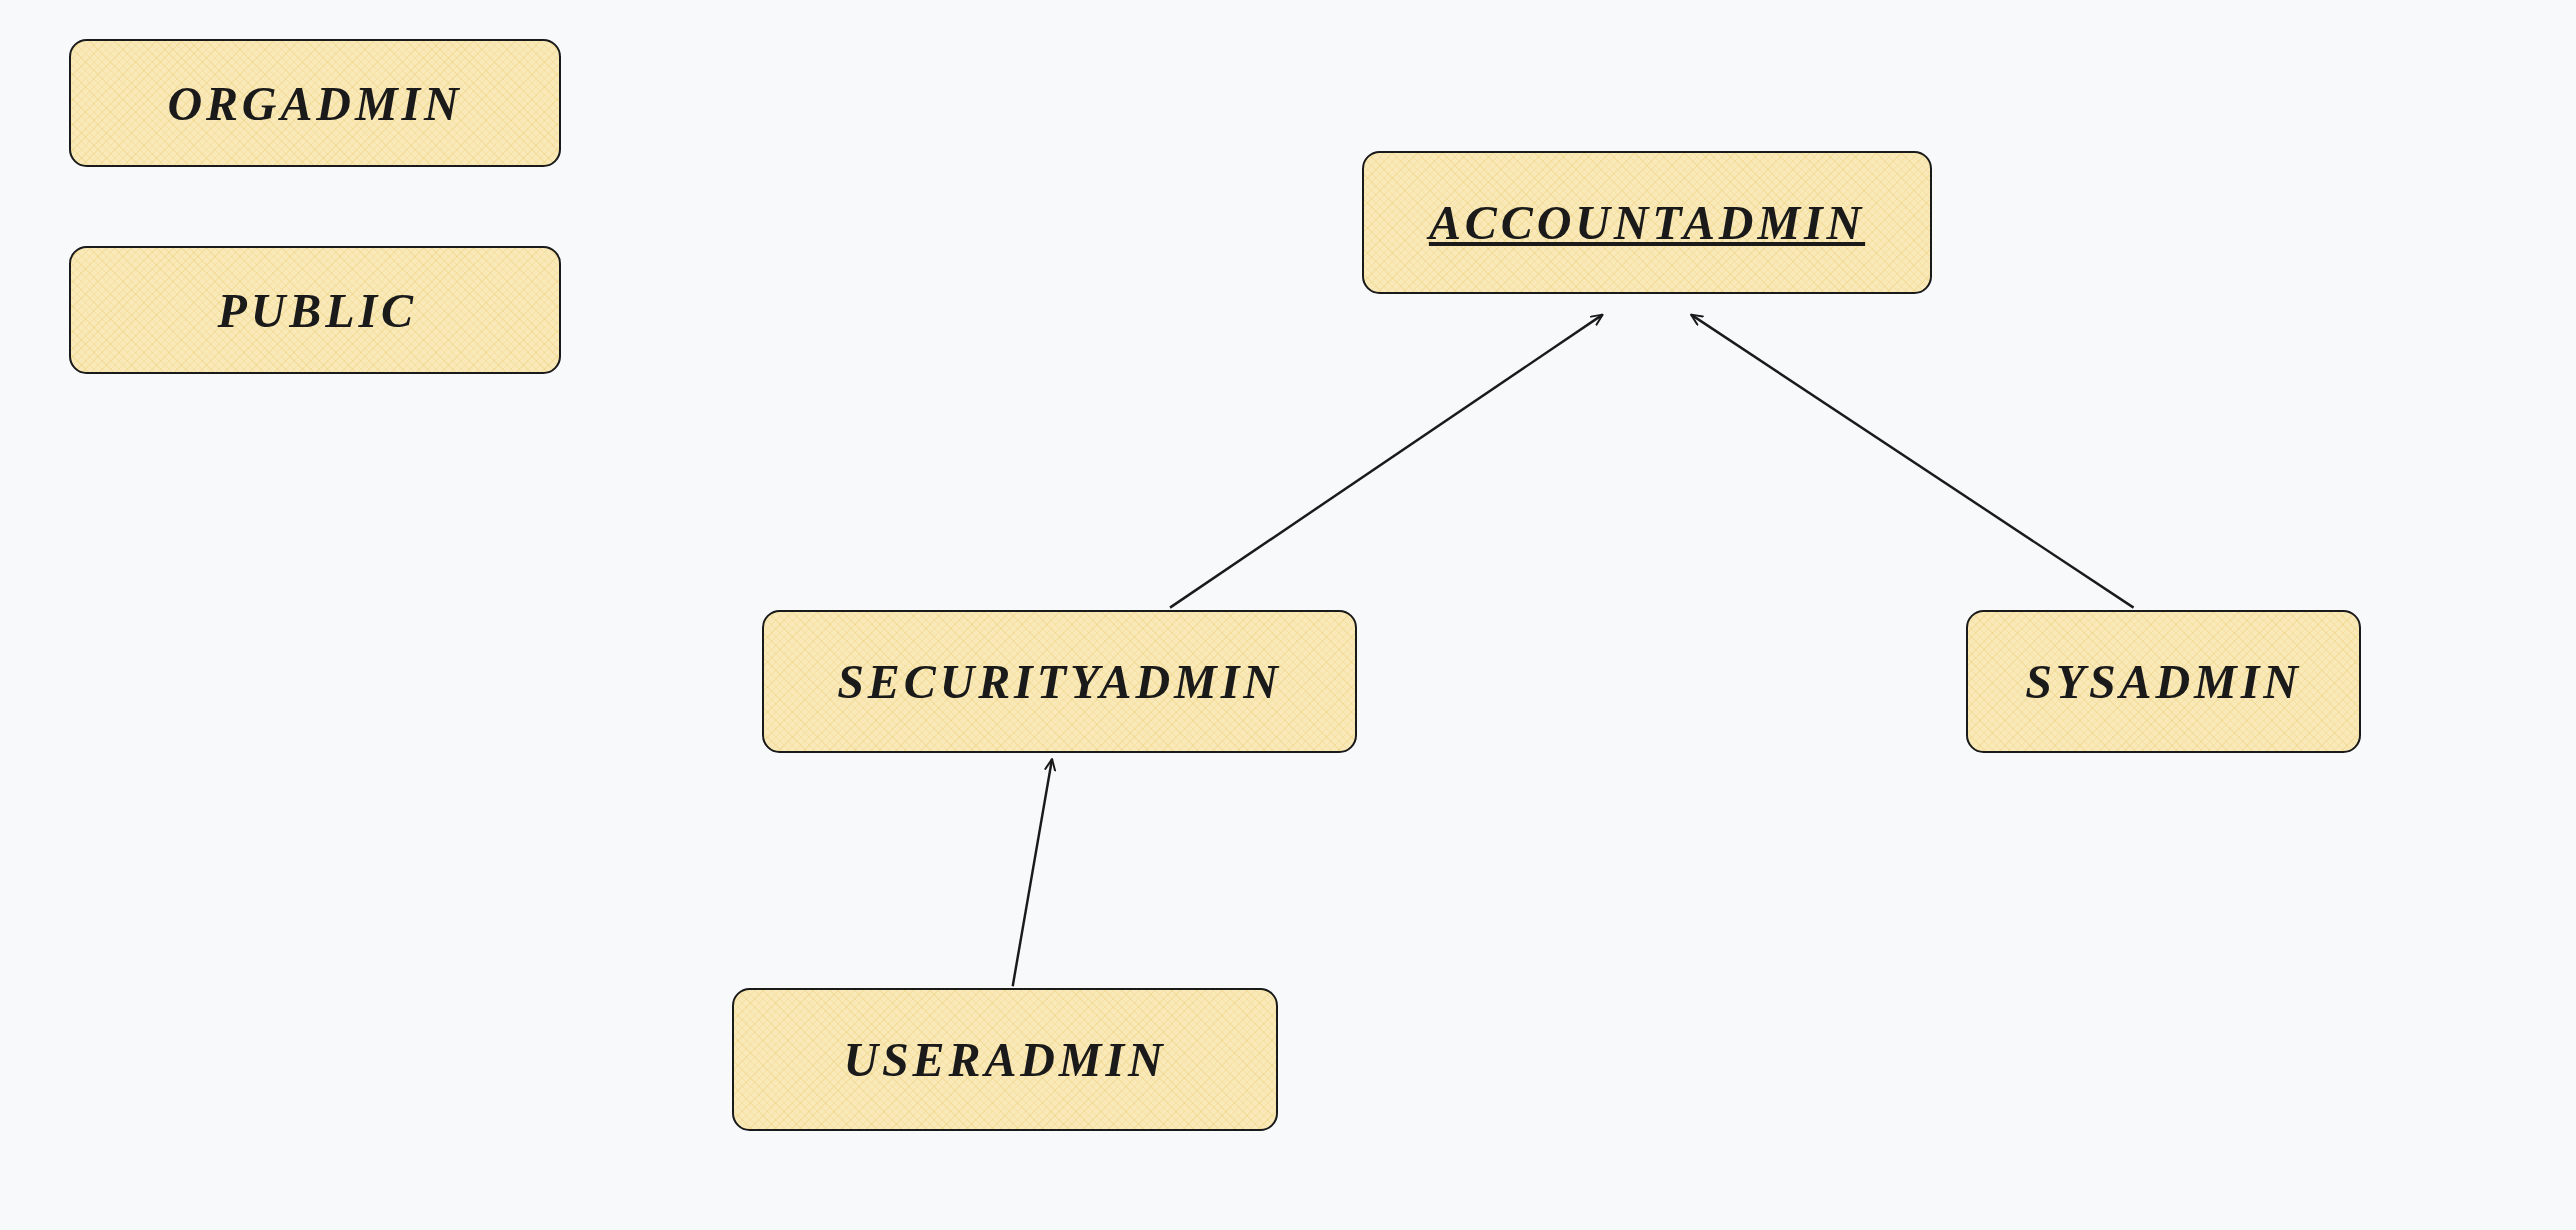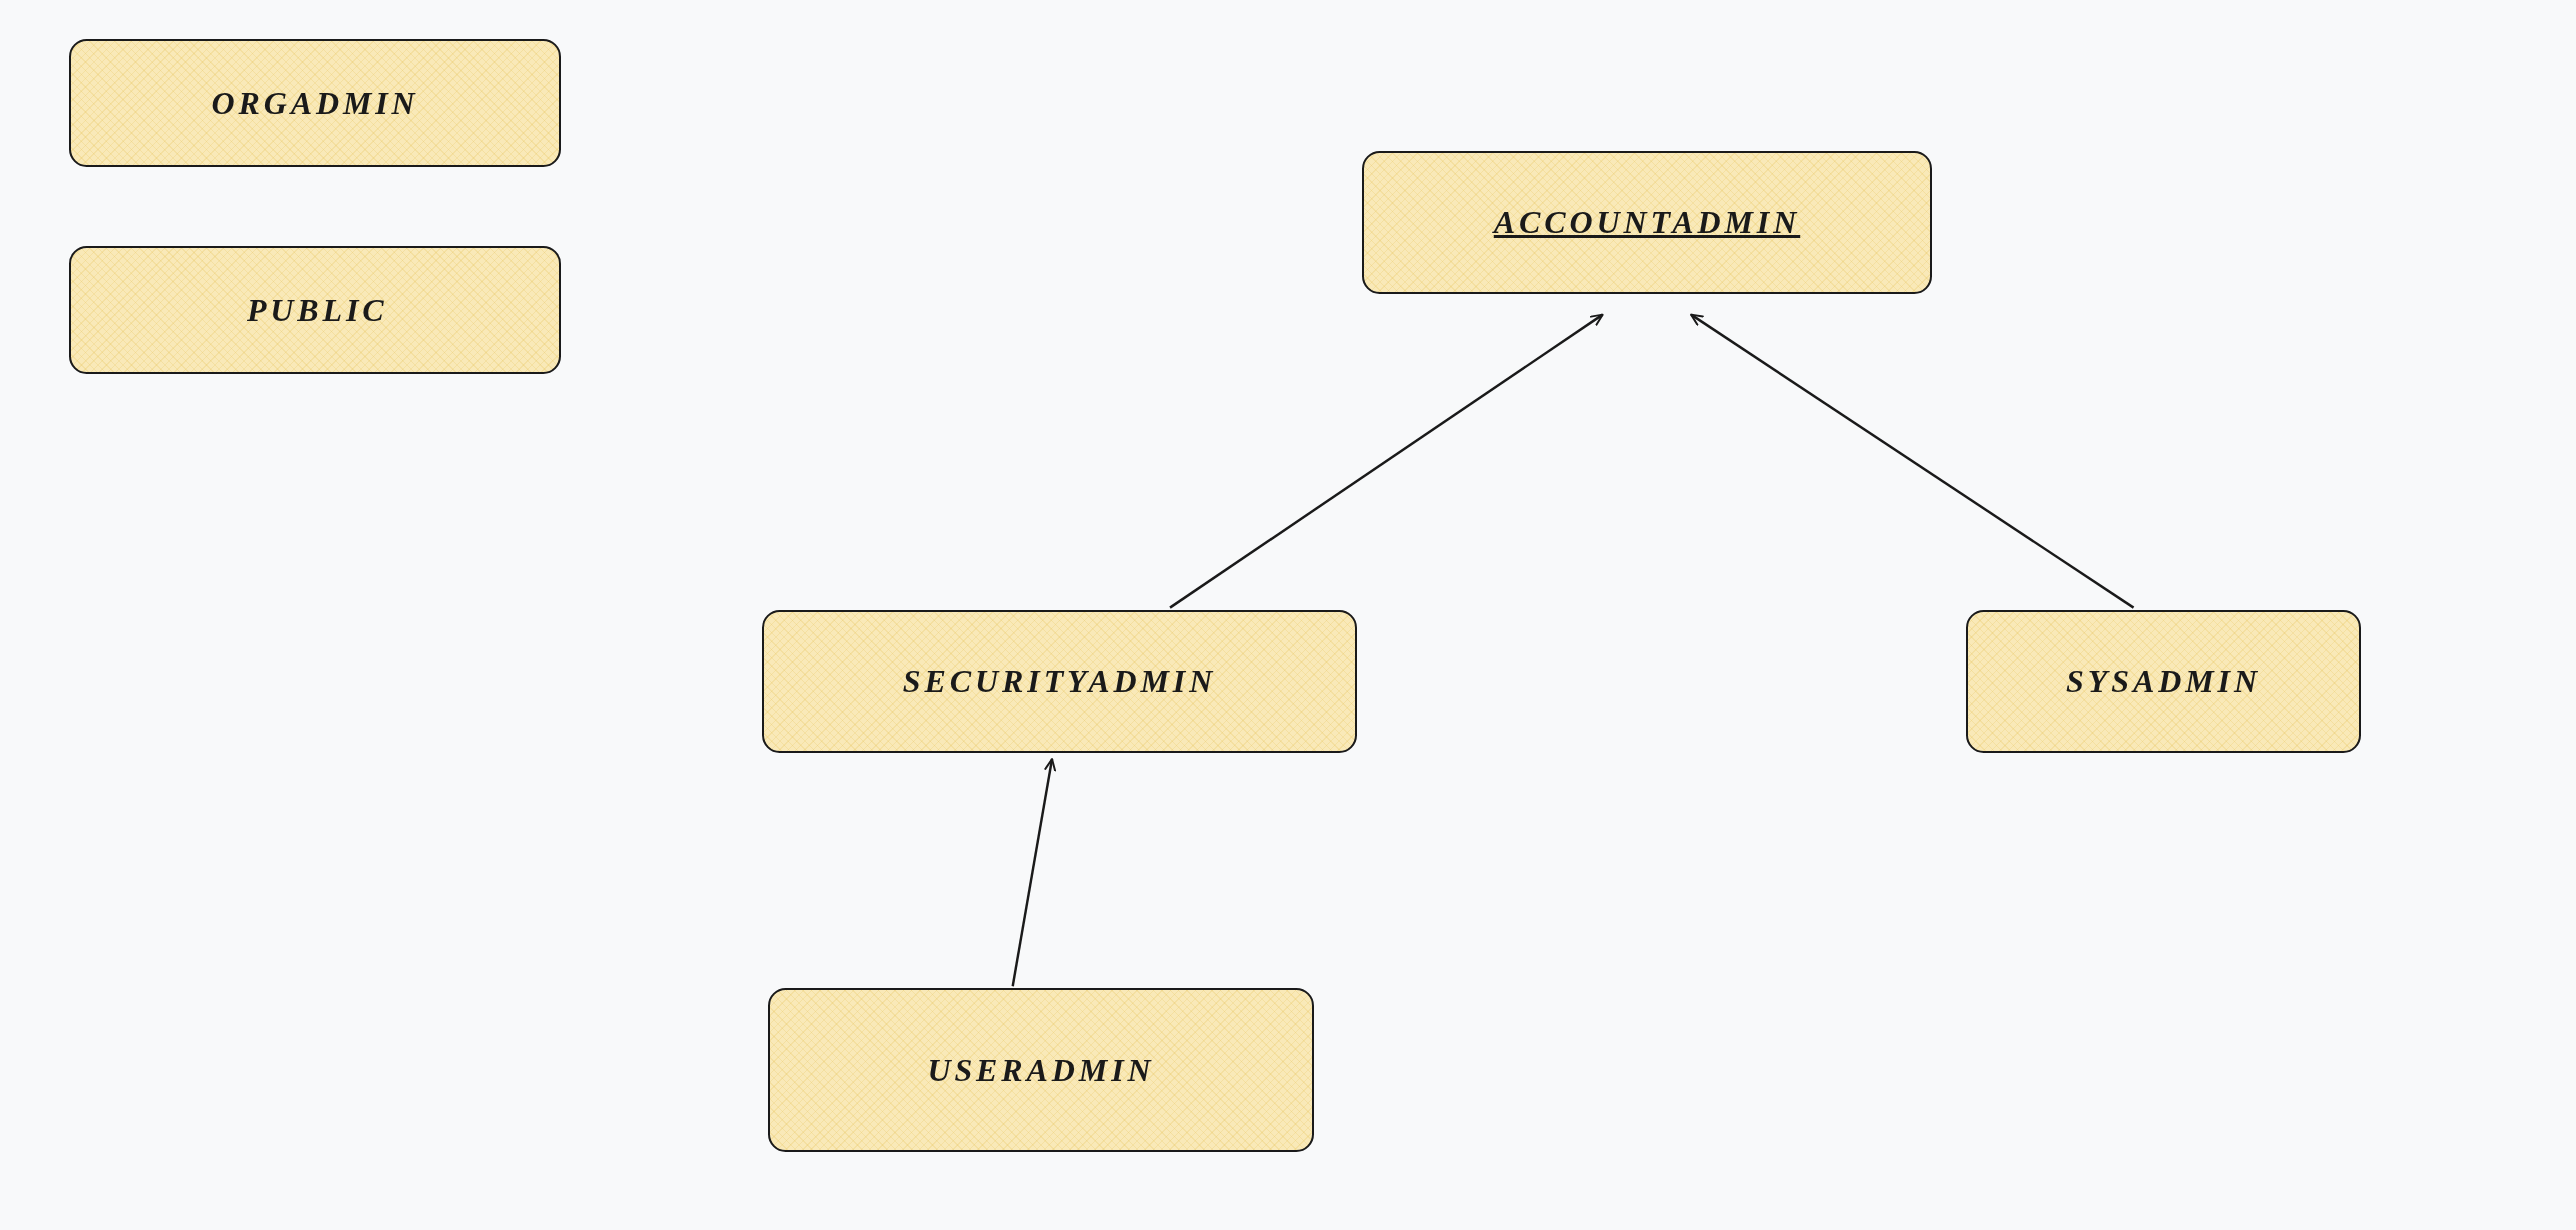--- a/index.html
+++ b/index.html
@@ -19,21 +19,21 @@
       position: absolute;
       background-color: #f9e9b8;
       background-image:
         repeating-linear-gradient(45deg, rgba(230,195,90,0.25) 0px, rgba(230,195,90,0.25) 1px, transparent 1px, transparent 5.9px),
         repeating-linear-gradient(-45deg, rgba(230,195,90,0.25) 0px, rgba(230,195,90,0.25) 1px, transparent 1px, transparent 5.9px);
       border: 2.9px solid #1a1a1a;
       border-radius: 17.7px;
       display: flex;
       align-items: center;
       justify-content: center;
-      font-size: 32px;
+      font-size: 48px;
       font-weight: 600;
       letter-spacing: 3.9px;
       color: #1a1a1a;
       padding: 0 29.5px;
       font-style: italic;
     }
     svg.arrows {
       position: absolute;
       top: 0;
       left: 0;
@@ -69,16 +69,16 @@
 </div>
 
 <div class="node" style="left:762px; top:610px; width:595px; height:143px;">
   <span>SECURITYADMIN</span>
 </div>
 
 <div class="node" style="left:1966px; top:610px; width:395px; height:143px;">
   <span>SYSADMIN</span>
 </div>
 
-<div class="node" style="left:768px; top:988px; width:546px; height:164px;">
+<div class="node" style="left:732px; top:988px; width:546px; height:143px;">
   <span>USERADMIN</span>
 </div>
 
 
 </body></html>

